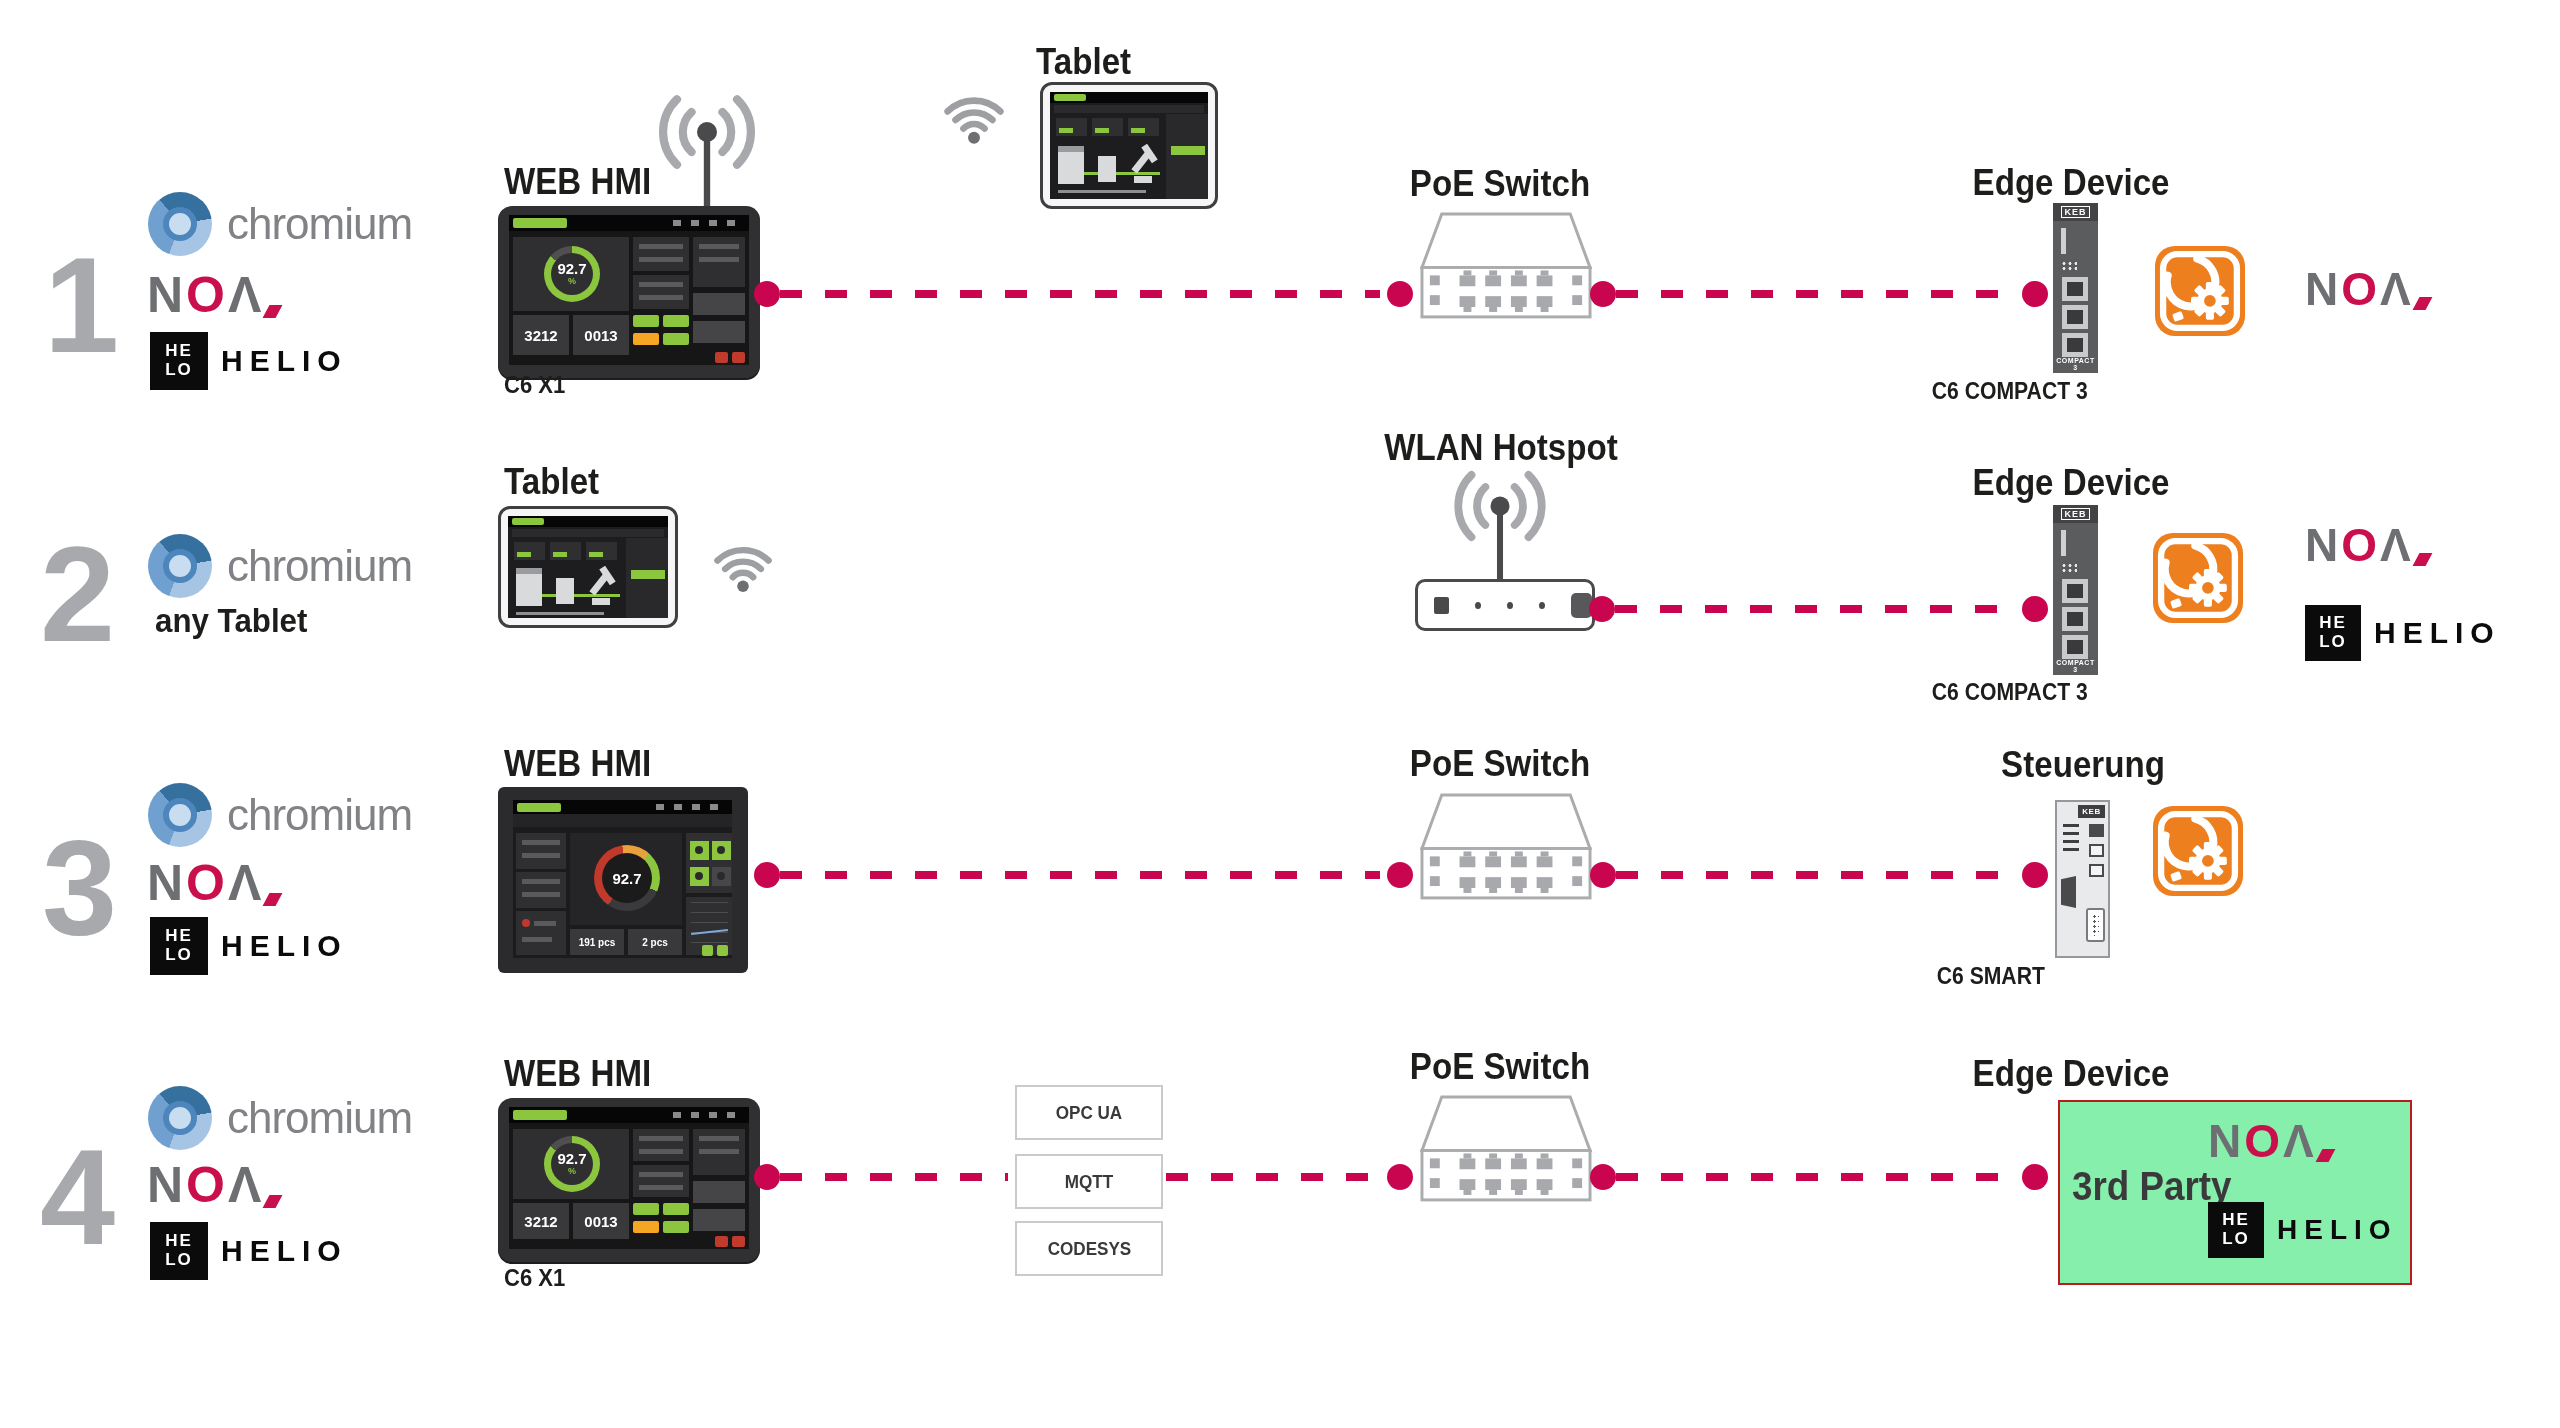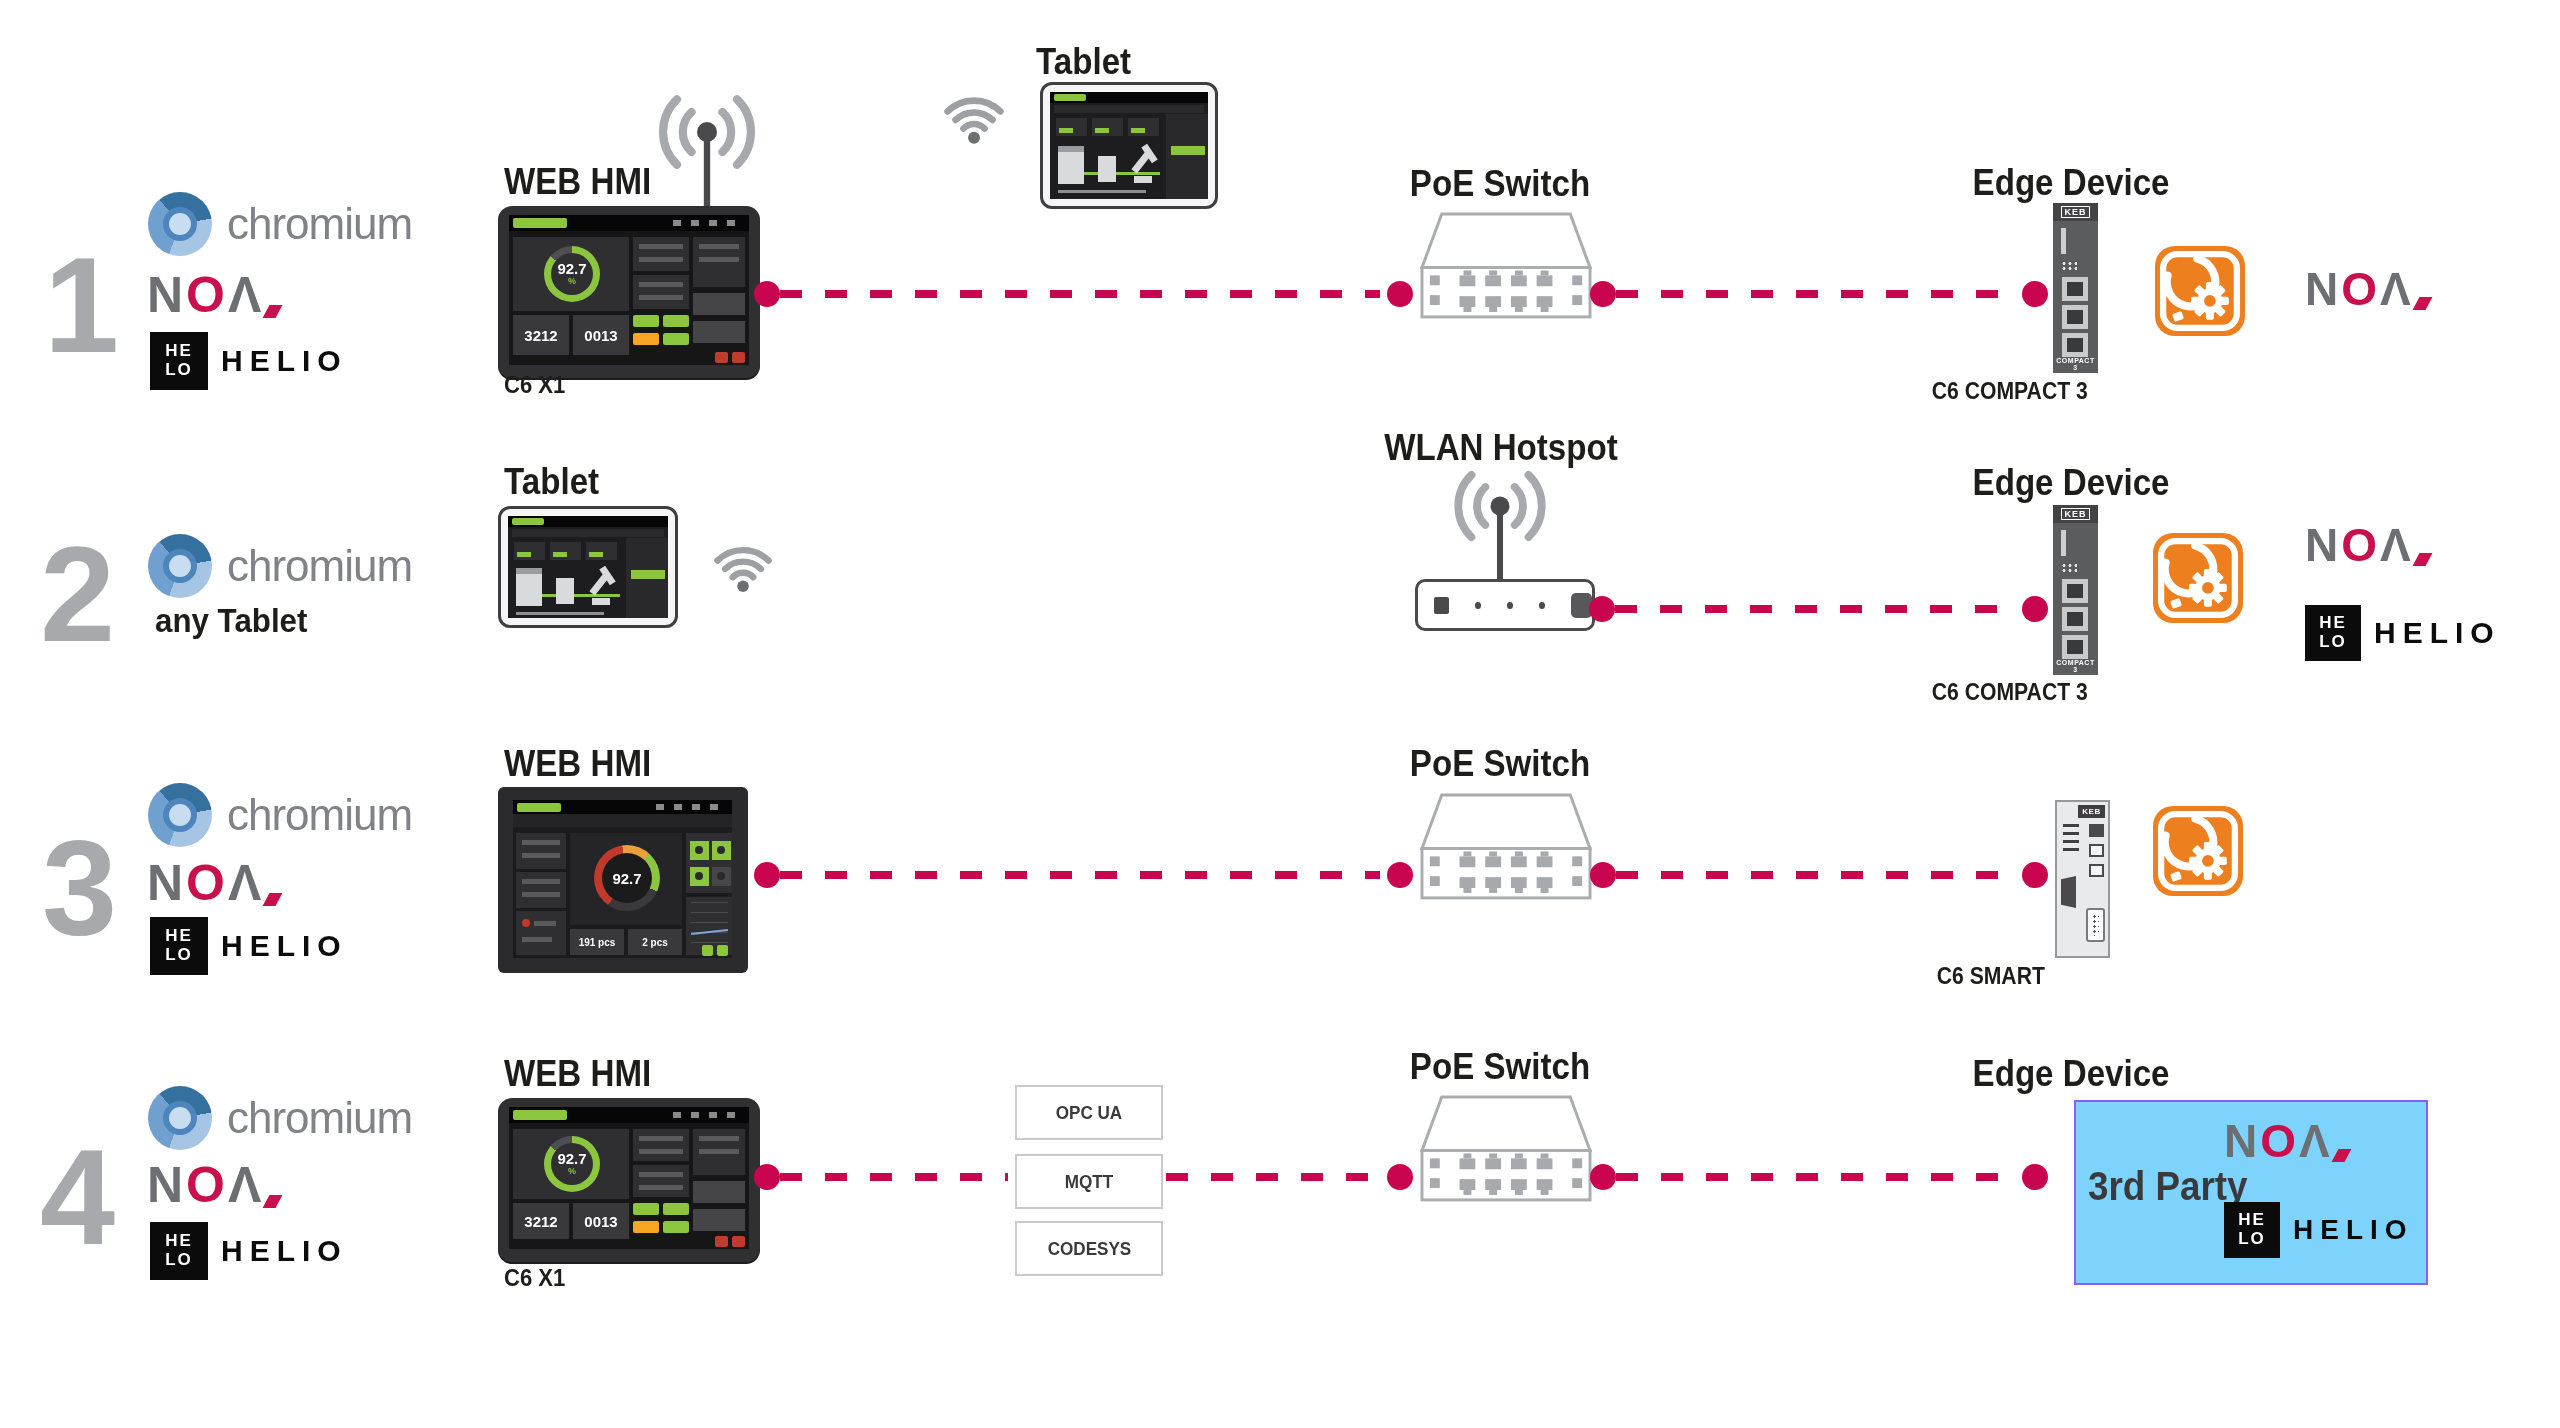--- a/index.html
+++ b/index.html
@@ -129,21 +129,21 @@
   .smart .db9 i{position:absolute;inset:4px 4px;background:radial-gradient(circle 1.2px,#555 1.1px,transparent 1.3px) 0 0/5px 5px;}
 
   
   .router{position:absolute;width:180px;height:52px;background:#fff;border:3px solid #4A4A4C;
     border-radius:10px;box-sizing:border-box;display:flex;align-items:center;}
   .router .sq{width:17px;height:17px;background:#4A4A4C;border-radius:2px;margin-left:16px;}
   .router .d{width:7px;height:7px;border-radius:50%;background:#4A4A4C;margin-left:26px;}
   .router .rsq{width:25px;height:25px;background:#58585A;border-radius:5px;margin-left:26px;}
 
   
-  .edgebox{position:absolute;width:350px;height:181px;border:2px solid #8b5cf6;background:#7dd3fc;margin-left:16px;}
+  .edgebox{position:absolute;width:350px;height:181px;border:2px solid #b91c1c;background:#86efac;}
   .party{position:absolute;font-weight:bold;font-size:40px;color:#3A3A3C;white-space:nowrap;}
   .party>span{display:inline-block;transform:scaleX(.92);transform-origin:left center;}
 </style>
 </head>
 <body>
 
 <svg width="0" height="0" style="position:absolute" aria-hidden="true">
   <defs>
     <symbol id="sym-wifi" viewBox="0 0 100 84">
       <g fill="none" stroke="#9D9FA2" stroke-width="10" stroke-linecap="round">
@@ -500,20 +500,21 @@
   <div class="dl" style="left:780px;top:871px;width:600px;"></div>
   <div class="dot" style="left:1387px;top:862px;"></div>
   <div class="lblc" style="left:1290px;top:742px;"><span>PoE Switch</span></div>
   <svg class="abs" style="left:1420px;top:793px;width:172px;height:107px;">
       <use href="#sym-sw"></use>
     </svg>
   <div class="dot" style="left:1590px;top:862px;"></div>
   <div class="dl" style="left:1616px;top:871px;width:402px;"></div>
   <div class="dot" style="left:2022px;top:862px;"></div>
 
+  <div class="lblc" style="left:1873px;top:743px;"><span>Steuerung</span></div>
   <div class="smart" style="left:2055px;top:800px;">
     <div class="head">KEB</div>
     <div class="vents"></div>
     <div class="sport f" style="right:4px;top:22px;"></div>
     <div class="sport o" style="right:4px;top:42px;"></div>
     <div class="sport o" style="right:4px;top:62px;"></div>
     <div class="dsub"></div>
     <div class="db9">
         <i></i>
       </div>

